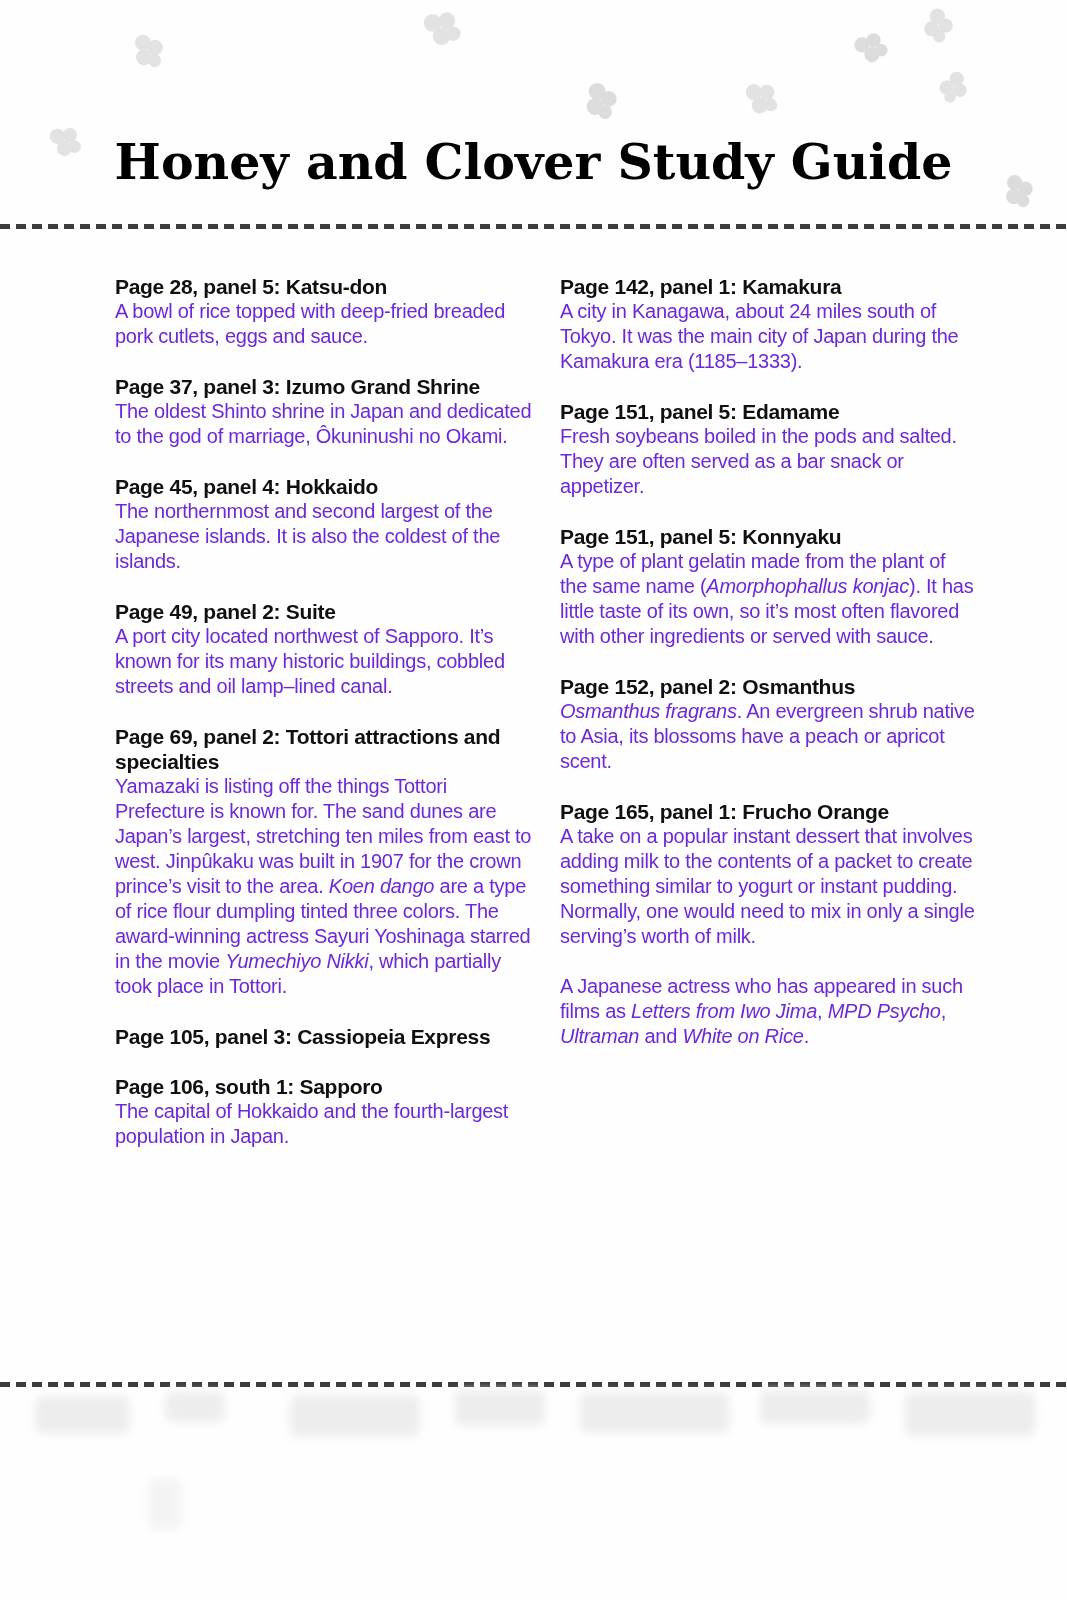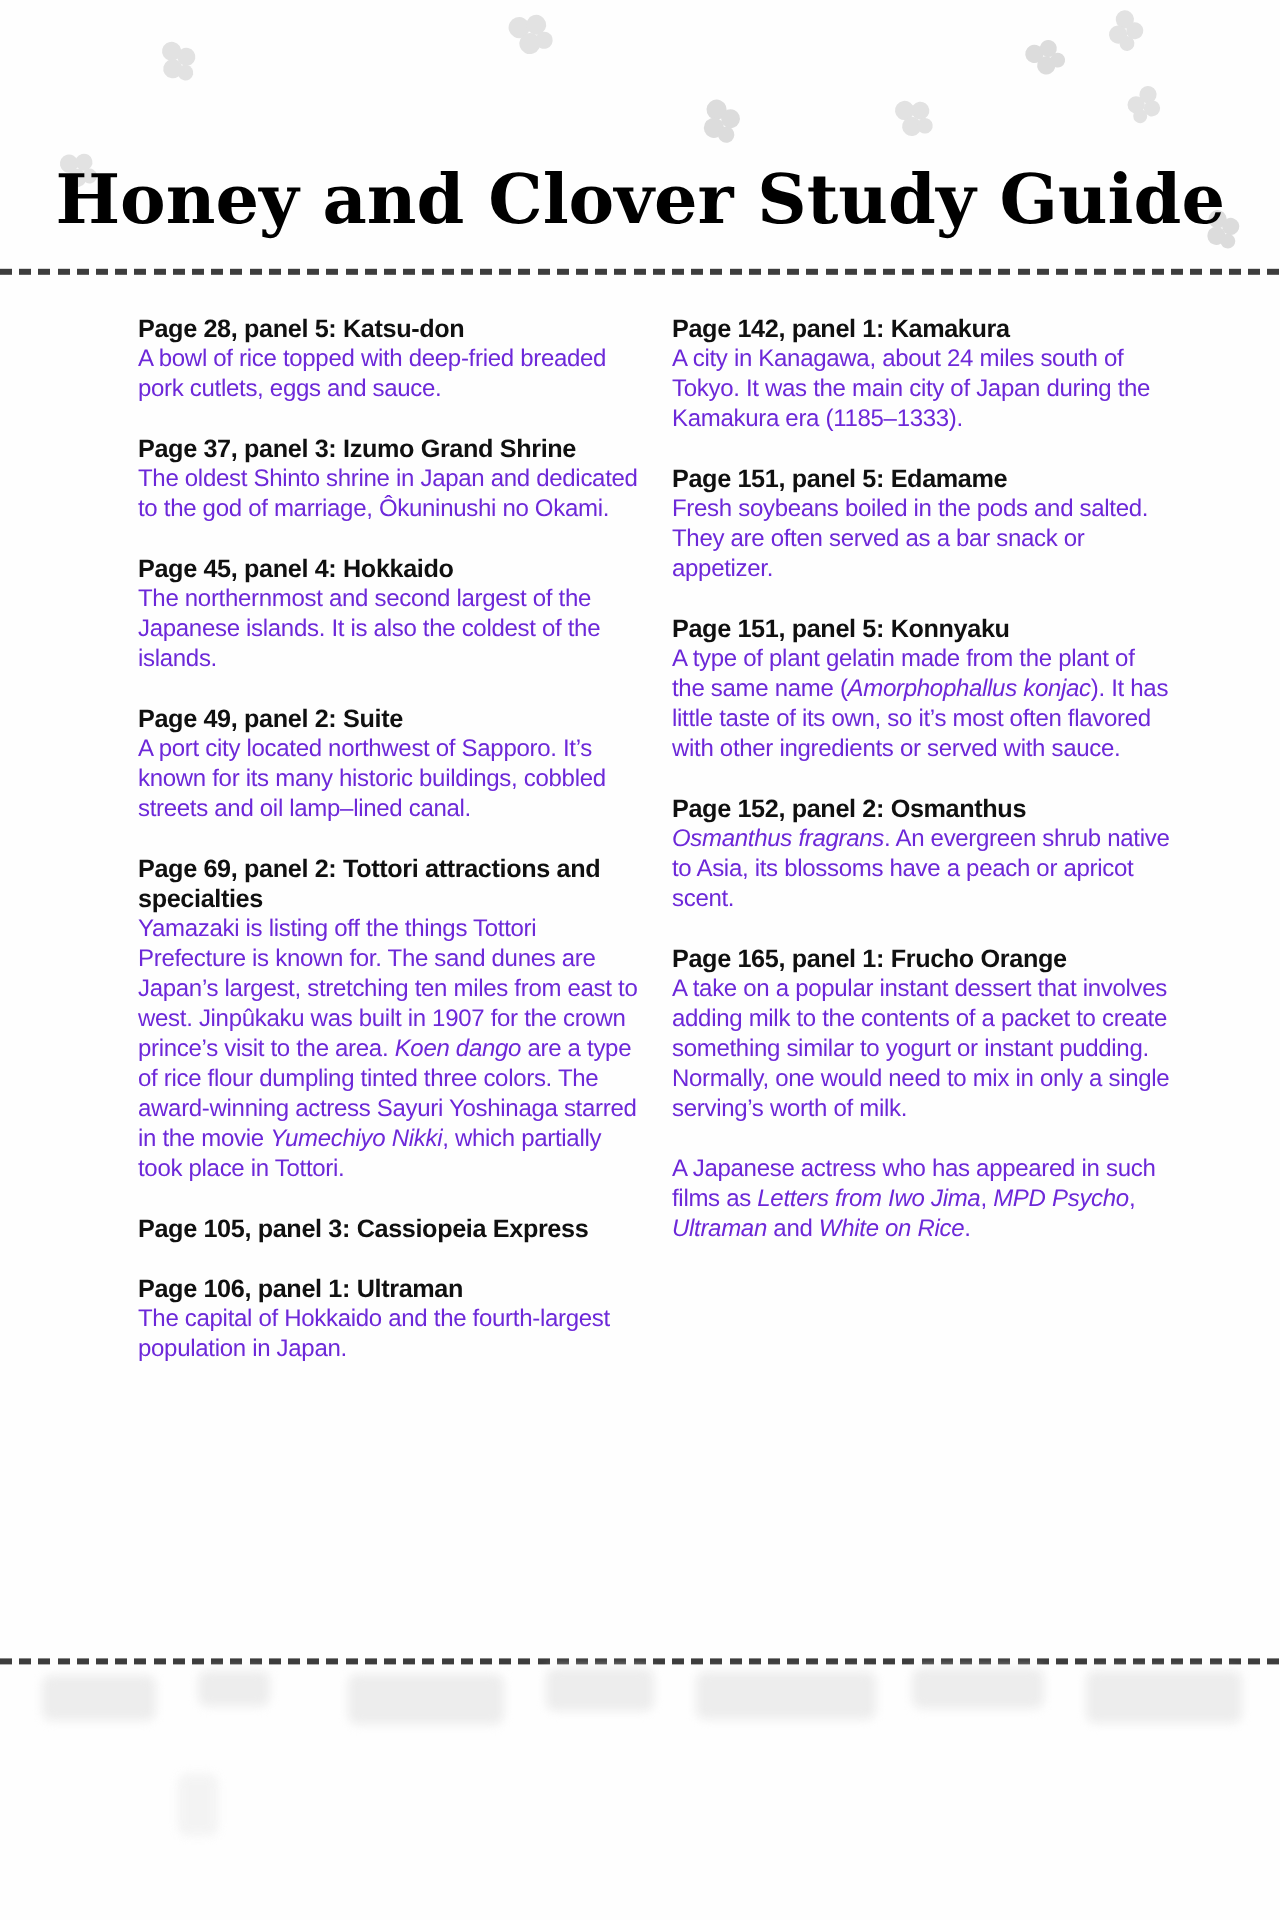--- a/index.html
+++ b/index.html
@@ -25,21 +25,21 @@
   .c8 { left: 47px;  top: 124px; width: 38px; height: 38px; transform: rotate(-14deg); }
   .c9 { left: 999px; top: 174px; width: 38px; height: 38px; transform: rotate(20deg); }
 
   .title {
     position: absolute;
     top: 136px; left: 0; right: 0;
     margin: 0;
     text-align: center;
     font-family: "DejaVu Serif", serif;
     font-weight: bold;
-    font-size: 57px;
+    font-size: 49px;
     line-height: 1.1;
     letter-spacing: 0px;
     color: #000;
   }
 
   .divider {
     position: absolute; left: 0; right: 0; height: 5px;
     background: repeating-linear-gradient(90deg, #3d3d3d 0 10px, transparent 10px 16px);
   }
   .divider.top { top: 224px; }
@@ -47,21 +47,21 @@
 
   .content {
     position: absolute;
     top: 262px; left: 115px;
     width: 862px;
     display: flex;
     gap: 28px;
   }
   .col { width: 417px; }
 
-  .entry { margin: 0 0 25px 0; }
+  .entry { margin: 12px 0 25px 0; }
   .entry h3 {
     margin: 0;
     font-size: 21px;
     line-height: 25px;
     font-weight: bold;
     color: #101010;
     letter-spacing: -0.3px;
   }
   .entry p {
     margin: 0;
@@ -170,21 +170,21 @@
       <p><span>A port city located northwest of Sapporo.  It’s known for its many historic buildings, cobbled streets and oil lamp–lined canal.</span></p>
     </div>
     <div class="entry">
       <h3>Page 69, panel 2: Tottori attractions and specialties</h3>
       <p><span>Yamazaki is listing off the things Tottori Prefecture is known for. The sand dunes are Japan’s largest, stretching ten miles from east to west. Jinpûkaku was built in 1907 for the crown prince’s visit to the area. </span><span class="it">Koen dango</span><span> are a type of rice flour dumpling tinted three colors. The award-winning actress Sayuri Yoshinaga starred in the movie </span><span class="it">Yumechiyo Nikki</span><span>, which partially took place in Tottori.</span></p>
     </div>
     <div class="entry">
       <h3>Page 105, panel 3: Cassiopeia Express</h3>
     </div>
     <div class="entry">
-      <h3>Page 106, panel 1: Ultraman</h3>
+      <h3>Page 106, south 1: Sapporo</h3>
       <p><span>The capital of Hokkaido and the fourth-largest population in Japan.</span></p>
     </div>
   </div>
 
   <div class="col">
     <div class="entry">
       <h3>Page 142, panel 1: Kamakura</h3>
       <p><span>A city in Kanagawa, about 24 miles south of Tokyo. It was the main city of Japan during the Kamakura era (1185–1333).</span></p>
     </div>
     <div class="entry">

